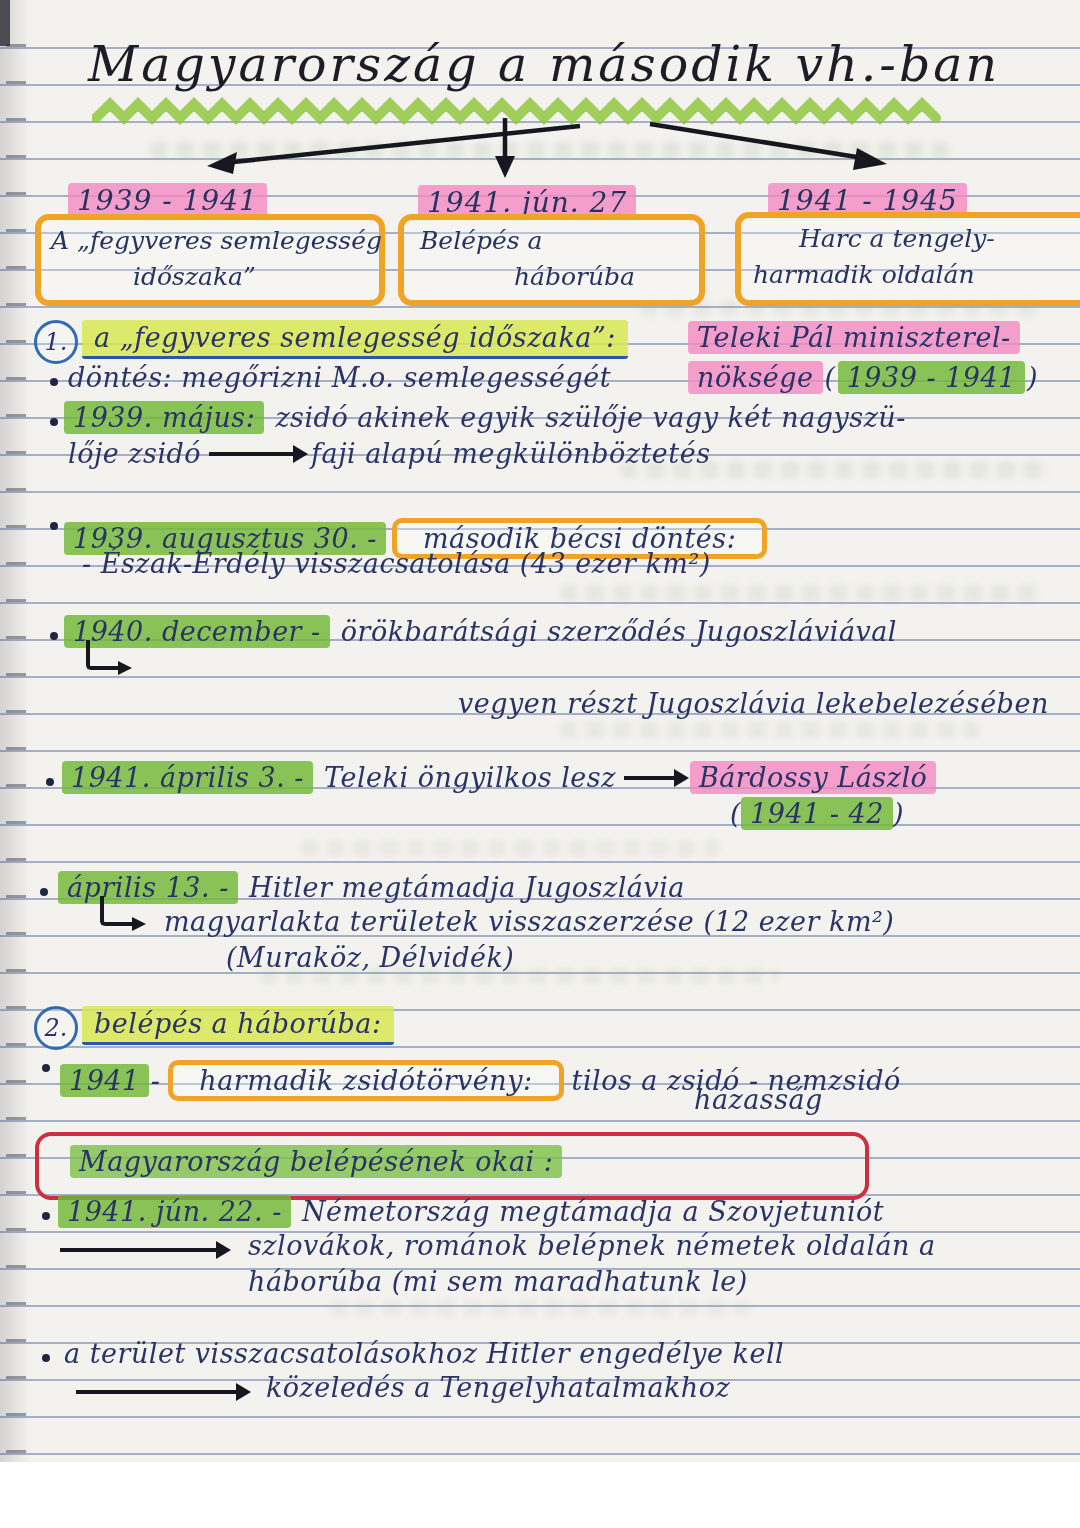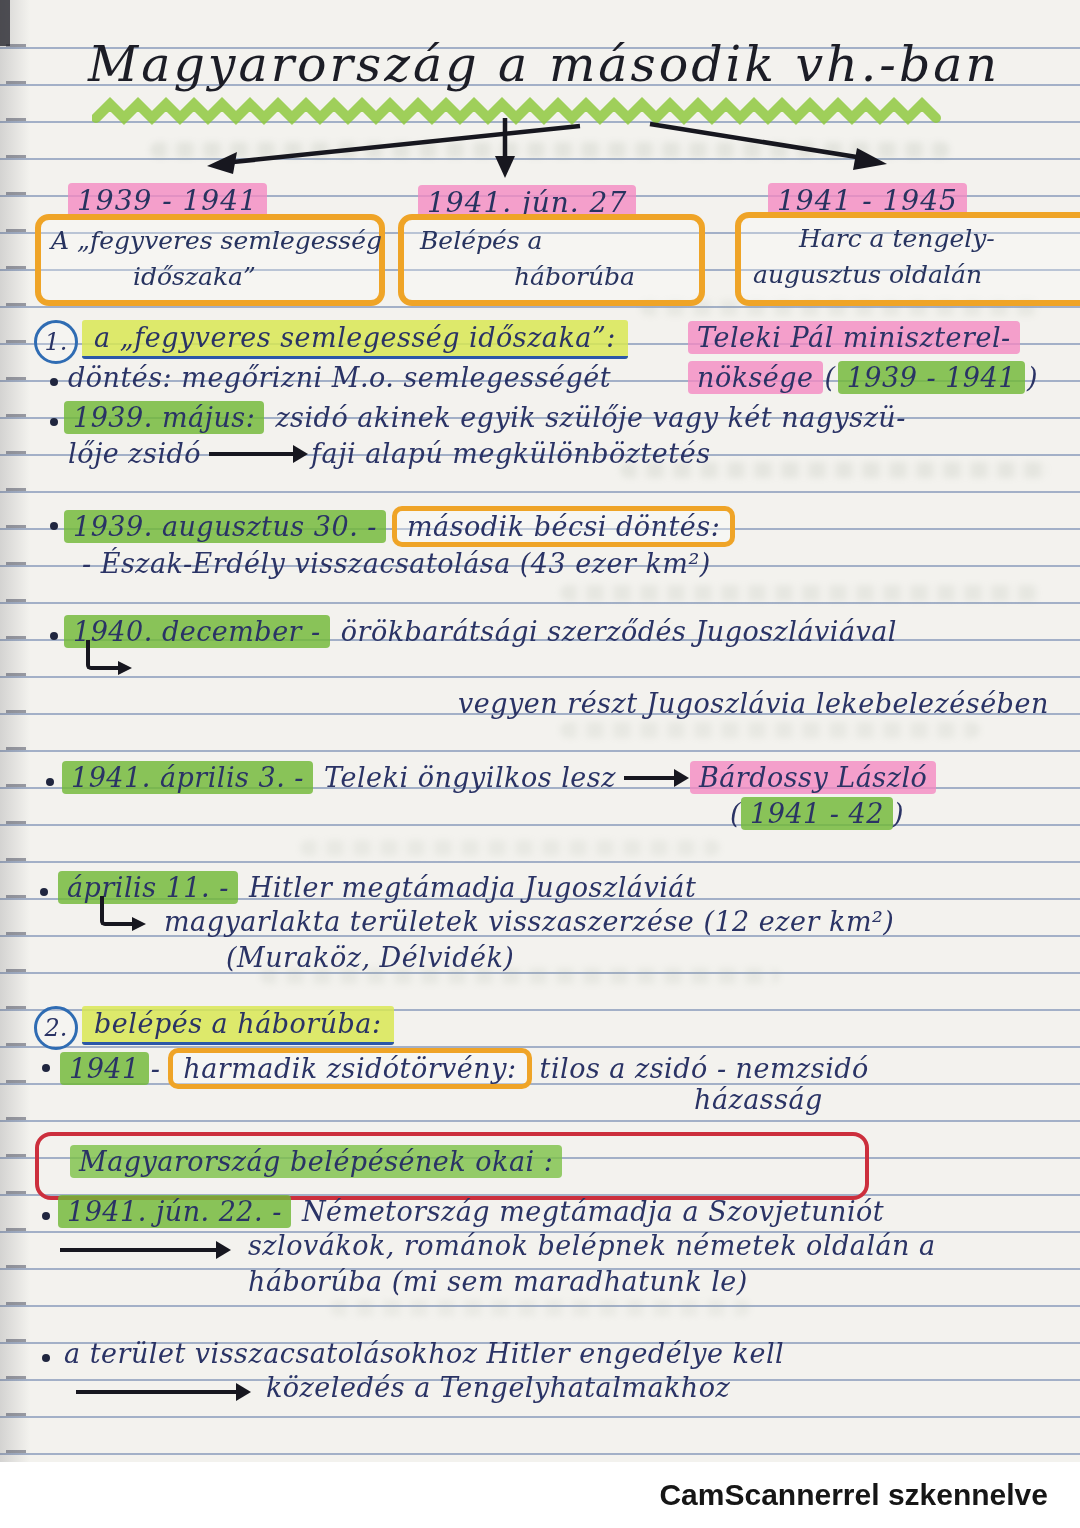--- a/index.html
+++ b/index.html
@@ -35,21 +35,21 @@
   }
   .hl-pink{background:rgba(243,136,194,.78);border-radius:4px;padding:1px 9px;}
   .hl-green{background:rgba(113,184,55,.82);border-radius:4px;padding:1px 9px;}
   .hl-lime{background:rgba(216,232,83,.85);border-radius:3px;padding:2px 12px;}
   .underline-blue{border-bottom:3px solid #2b57a8;padding-bottom:3px;}
 
   .tdate{position:absolute;font-size:28px;font-style:italic;color:#27335f;letter-spacing:1px;white-space:nowrap;}
   .tbox{position:absolute;border:6px solid #efa427;border-radius:14px;background:rgba(255,255,255,.25);}
   .tbox .bl{position:absolute;font-size:25px;font-style:italic;color:#27335f;white-space:nowrap;}
 
-  .obox{display:inline-block;border:5px solid #efa427;border-radius:10px;padding:0 10px;margin:0 6px;background:rgba(255,255,255,.3);}
+  .obox{display:inline-block;border:5px solid #efa427;border-radius:10px;padding:0 26px;margin:12px 6px;background:rgba(255,255,255,.3);}
   .rbox{position:absolute;border:4px solid #cc2f3d;border-radius:16px;}
 
   .cnum{position:absolute;width:38px;height:38px;border:3px solid #2f6cb3;border-radius:50%;
     display:flex;align-items:center;justify-content:center;
     font-size:24px;font-style:italic;color:#2a3365;background:rgba(255,255,255,.2);}
 
   .bullet{position:absolute;width:8px;height:8px;border-radius:50%;background:#20263f;}
 
   .arrow{position:relative;display:inline-block;height:4px;background:#17171f;vertical-align:7px;margin:0 14px 0 6px;}
   .arrow::after{content:"";position:absolute;right:-13px;top:-7px;
@@ -113,21 +113,21 @@
   <div class="tbox" style="left:398px;top:214px;width:295px;height:80px">
     <span class="bl" style="left:16px;top:6px">Belépés a</span>
     <span class="bl" style="left:110px;top:42px">háborúba</span>
   </div>
 
   <div class="tdate" style="left:768px;top:184px">
     <span class="hl-pink">1941 - 1945</span>
   </div>
   <div class="tbox" style="left:735px;top:212px;width:370px;height:82px">
     <span class="bl" style="left:58px;top:6px">Harc a tengely-</span>
-    <span class="bl" style="left:12px;top:42px">augusztus oldalán</span>
+    <span class="bl" style="left:12px;top:42px">harmadik oldalán</span>
   </div>
 
   <div class="cnum" style="left:34px;top:320px">1.</div>
   <div class="line hand" style="left:82px;top:322px">
     <span class="hl-lime underline-blue">a „fegyveres semlegesség időszaka”:</span>
   </div>
   <div class="line hand" style="left:688px;top:322px">
     <span class="hl-pink">Teleki Pál miniszterel-</span>
   </div>
 
@@ -170,22 +170,22 @@
   <div class="line hand" style="left:62px;top:762px">
     <span class="hl-green">1941. április 3. -</span>
     <span class="seg">Teleki öngyilkos lesz</span><span class="arrow" style="width:52px"></span><span class="hl-pink">Bárdossy László</span>
   </div>
   <div class="line hand" style="left:730px;top:798px">
     <span>(</span><span class="hl-green">1941 - 42</span><span>)</span>
   </div>
 
   <div class="bullet" style="left:40px;top:888px"></div>
   <div class="line hand" style="left:58px;top:872px">
-    <span class="hl-green">április 11. -</span>
-    <span class="seg">Hitler megtámadja Jugoszláviát</span>
+    <span class="hl-green">április 13. -</span>
+    <span class="seg">Hitler megtámadja Jugoszlávia</span>
   </div>
   <div class="hook" style="left:100px;top:896px"></div>
   <div class="line hand" style="left:162px;top:906px">
     <span class="seg">magyarlakta területek visszaszerzése (12 ezer km²)</span>
   </div>
   <div class="line hand" style="left:224px;top:942px">
     <span class="seg">(Muraköz, Délvidék)</span>
   </div>
 
   <div class="cnum" style="left:34px;top:1006px">2.</div>
@@ -222,15 +222,14 @@
   <div class="bullet" style="left:42px;top:1354px"></div>
   <div class="line hand" style="left:62px;top:1338px">
     <span class="seg">a terület visszacsatolásokhoz Hitler engedélye kell</span>
   </div>
   <div class="larrow" style="left:76px;top:1390px;width:162px"></div>
   <div class="line hand" style="left:264px;top:1372px">
     <span class="seg">közeledés a Tengelyhatalmakhoz</span>
   </div>
 
   <div class="footer-bar"></div>
-  <div class="watermark">CamScannerrel szkennelve</div>
 
 </div>
 
 </body></html>

